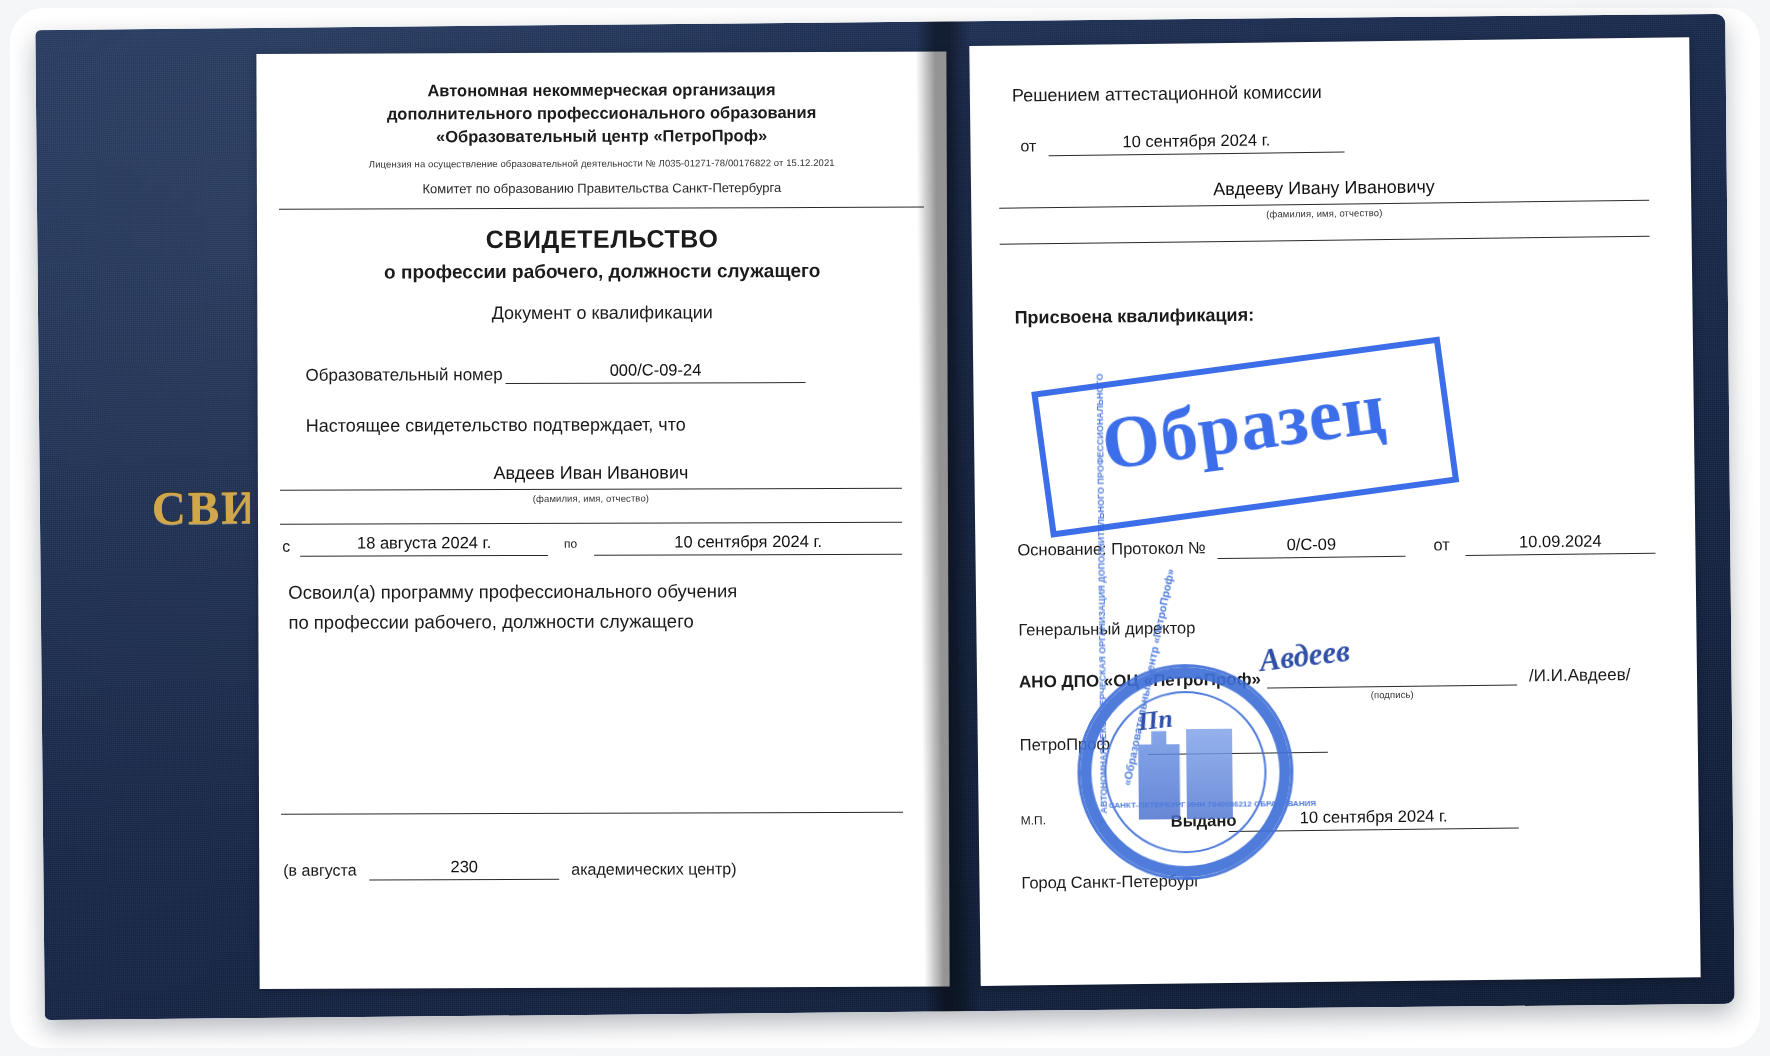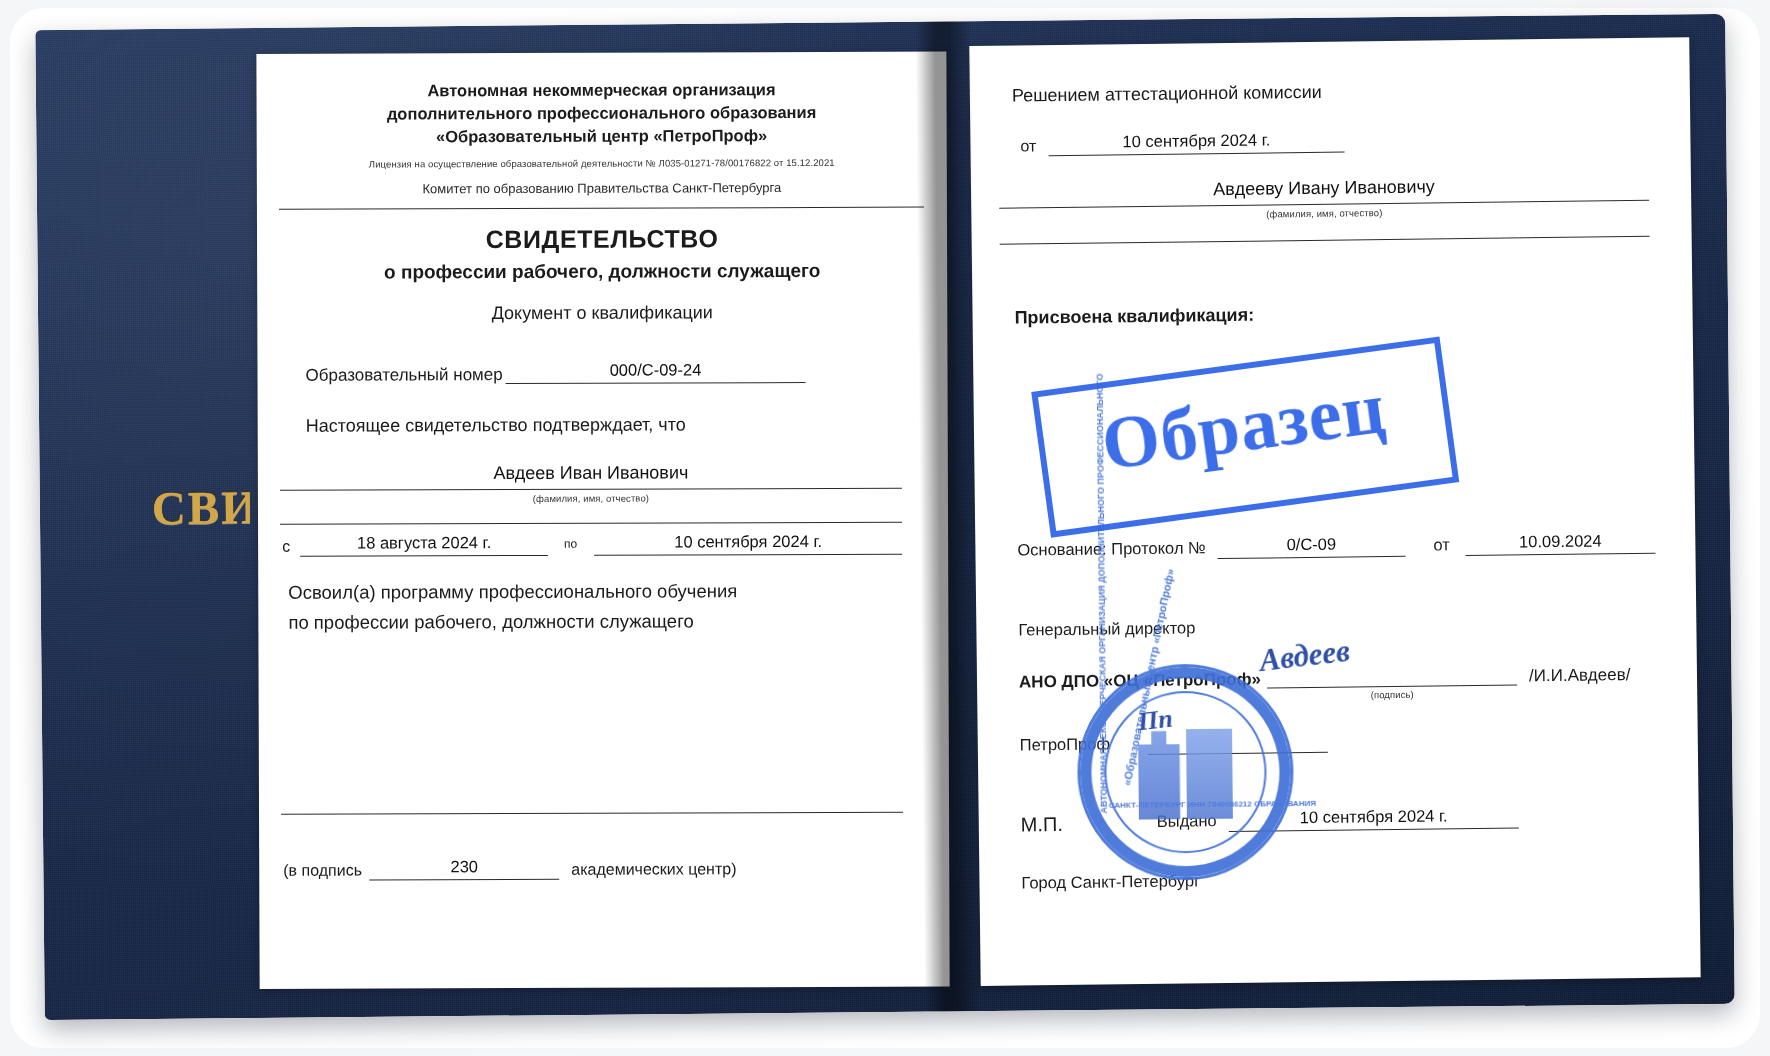--- a/index.html
+++ b/index.html
@@ -271,21 +271,21 @@
 
         <div class="t" style="left:306px;top:484px;font-size:12px;">по</div>
         <div class="rule" style="left:336px;top:502px;width:308px;"></div>
         <div class="field" style="left:336px;top:480px;width:308px;">10 сентября 2024 г.</div>
 
         <div class="t" style="left:30px;top:528px;font-size:18.5px;">Освоил(а) программу профессионального обучения</div>
         <div class="t" style="left:30px;top:558px;font-size:18.5px;">по профессии рабочего, должности служащего</div>
 
         <div class="rule" style="left:22px;top:760px;width:622px;"></div>
 
-        <div class="t" style="left:24px;top:808px;font-size:16px;">(в подпись</div>
+        <div class="t" style="left:24px;top:808px;font-size:16px;">(в августа</div>
         <div class="rule" style="left:110px;top:826px;width:190px;"></div>
         <div class="field" style="left:110px;top:804px;width:190px;">230</div>
         <div class="t" style="left:312px;top:808px;font-size:16px;">академических центр)</div>
       </div>
     </div>
 
     <div class="page page-right">
       <div class="inner">
 
         <div class="t" style="left:42px;top:40px;font-size:18px;">Решением аттестационной комиссии</div>
@@ -311,22 +311,22 @@
 
         <div class="t" style="left:42px;top:575px;font-size:16.5px;">Генеральный директор</div>
         <div class="t bold" style="left:42px;top:627px;font-size:17px;">АНО ДПО «ОЦ «ПетроПроф»</div>
         <div class="rule" style="left:290px;top:645px;width:250px;"></div>
         <div class="t tiny ctr" style="left:290px;top:648px;width:250px;">(подпись)</div>
         <div class="t" style="left:552px;top:627px;font-size:17px;">/И.И.Авдеев/</div>
 
         <div class="t" style="left:42px;top:690px;font-size:16.5px;">ПетроПроф</div>
         <div class="rule" style="left:170px;top:710px;width:180px;"></div>
 
-        <div class="t" style="left:42px;top:768px;font-size:20px;">М.П.</div>
-        <div class="t" style="left:178px;top:768px;font-size:16.5px;">Выдано</div>
+        <div class="t" style="left:42px;top:768px;font-size:12px;">М.П.</div>
+        <div class="t" style="left:192px;top:768px;font-size:16.5px;font-weight:bold;">Выдано</div>
         <div class="rule" style="left:250px;top:788px;width:290px;"></div>
         <div class="field" style="left:250px;top:766px;width:290px;">10 сентября 2024 г.</div>
 
         <div class="t" style="left:42px;top:828px;font-size:16.5px;">Город Санкт-Петербург</div>
       </div>
     </div>
 
     <div class="seal">
       <div class="ring2"></div>
       <div class="emblem"></div>

